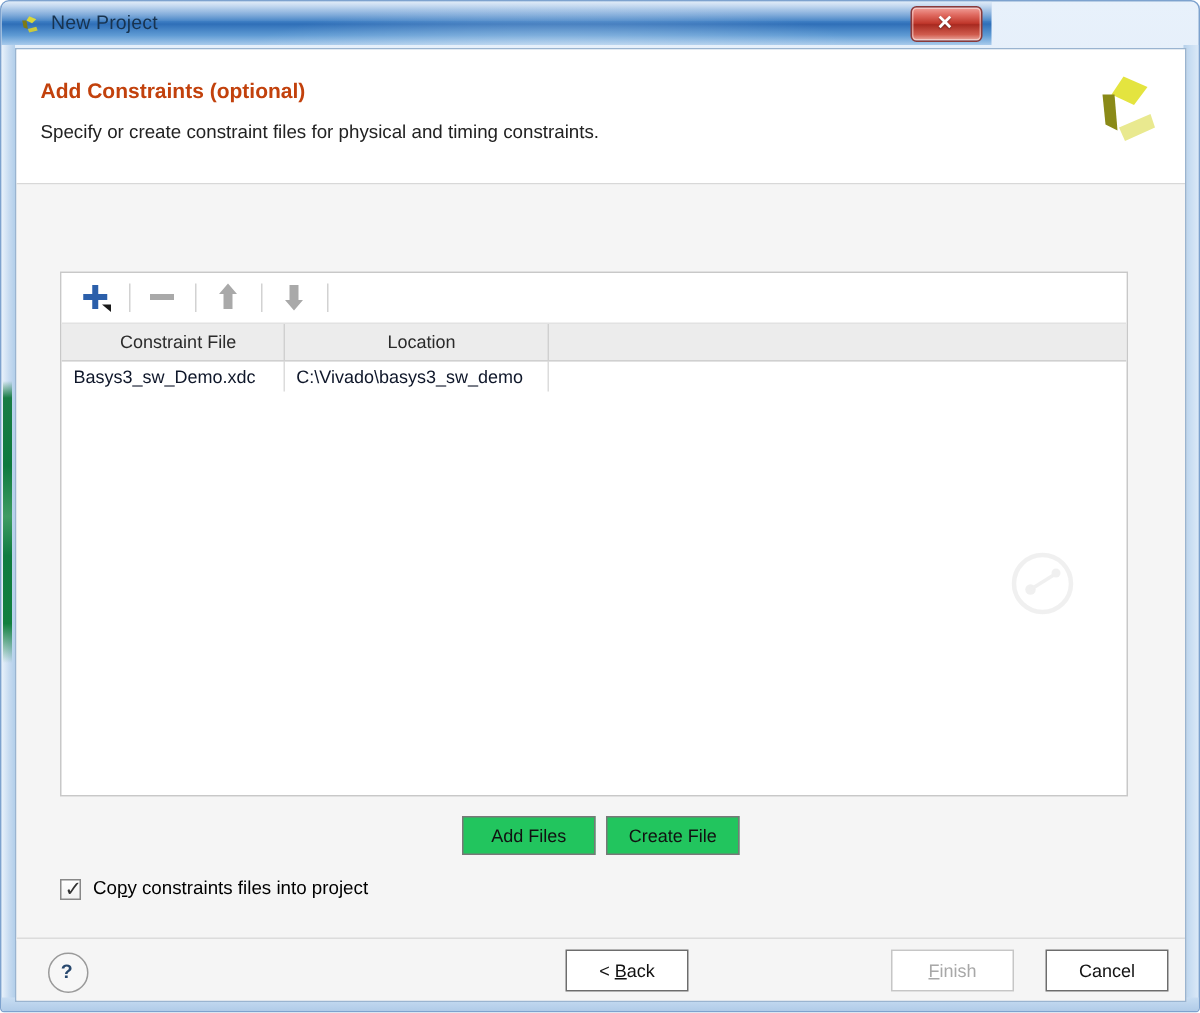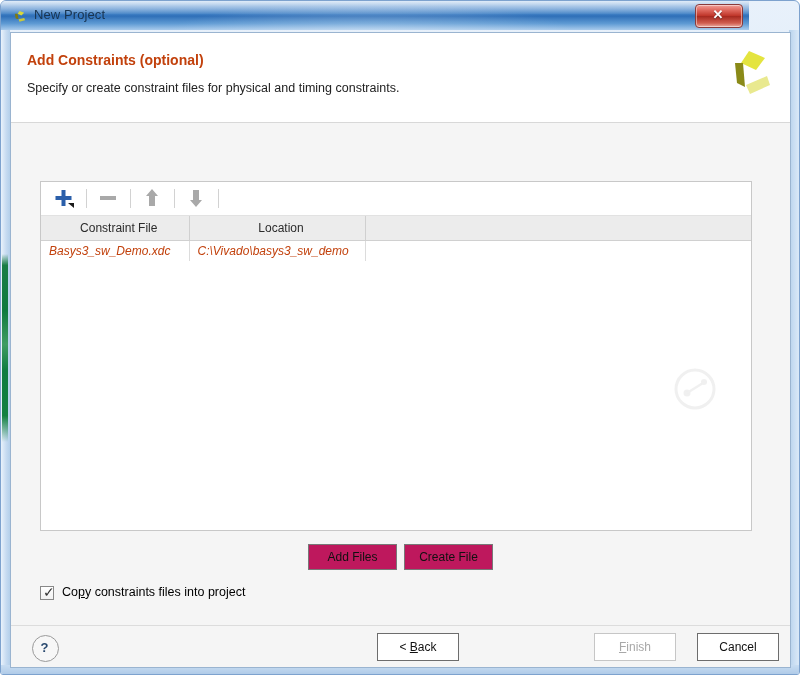--- a/index.html
+++ b/index.html
@@ -27,21 +27,21 @@
     background: linear-gradient(to bottom, #e8f1fb 0%, #cfe0f2 60%, #bcd4ec 100%);
     border: 1px solid #7da2ce;
     border-radius: 6px 6px 3px 3px;
     overflow: hidden;
   }
 
   
   #titlebar {
     position: absolute;
     left: 0; top: 0;
-    width: 748px;
+    width: 660px;
     height: 29px;
     background: linear-gradient(to bottom, #b9d3ef 0%, #7ca9db 18%, #3f7fc4 45%, #2f6fb8 52%, #5f9bd4 78%, #a9cbec 100%);
     overflow: hidden;
   }
   #titlebar .glosstop {
     position: absolute;
     left: 0; top: 0; width: 800px; height: 13px;
     background: linear-gradient(to bottom, rgba(255,255,255,0.55), rgba(255,255,255,0.05));
   }
   #titlebar .hazel {
@@ -202,34 +202,33 @@
     font-weight: normal;
     color: #2b2b2b;
     padding: 5px 0 5px 8px;
     height: 19px;
     box-sizing: border-box;
   }
   #table thead th.filler { border-right: none; }
   #table tbody td {
     border-right: 1px solid #dcdcdc;
     padding: 3px 0 3px 8px;
-    color: #c2410c;
+    color: #0f172a;
     height: 20px;
     box-sizing: border-box;
     white-space: nowrap;
     overflow: hidden;
-    font-style: italic;
   }
   #table tbody td.filler { border-right: none; }
 
   
   .push-btn {
     position: absolute;
     height: 26px;
-    background: #be185d;
+    background: #22c55e;
     border: 1px solid #787878;
     box-sizing: border-box;
     font-family: "Liberation Sans", sans-serif;
     font-size: 12px;
     color: #111111;
     text-align: center;
     line-height: 24px;
     cursor: pointer;
     white-space: nowrap;
   }

